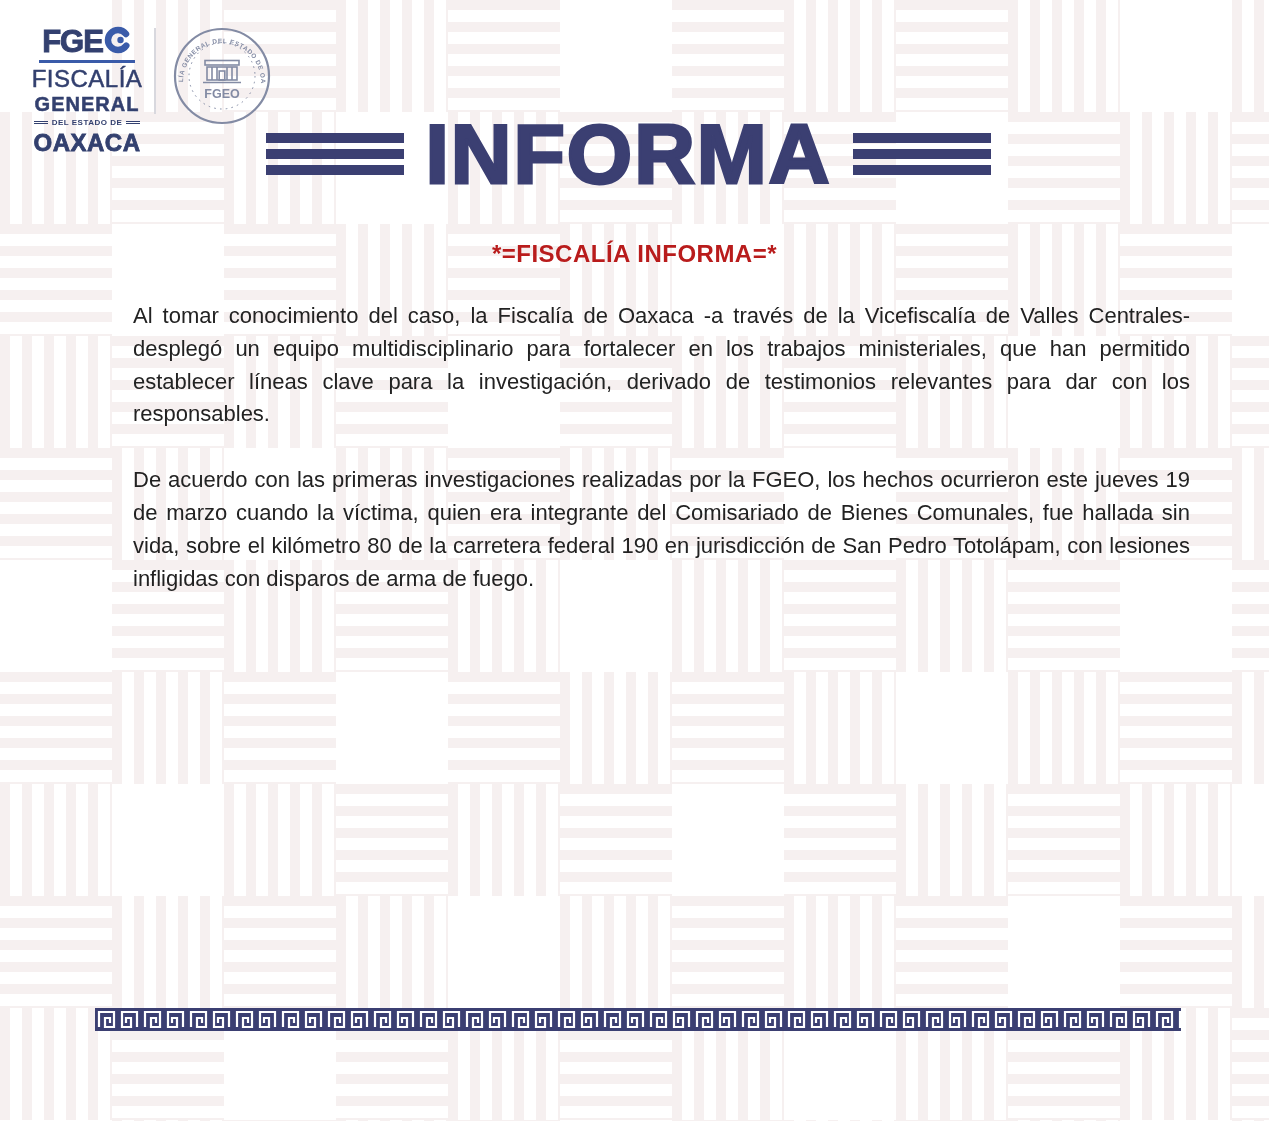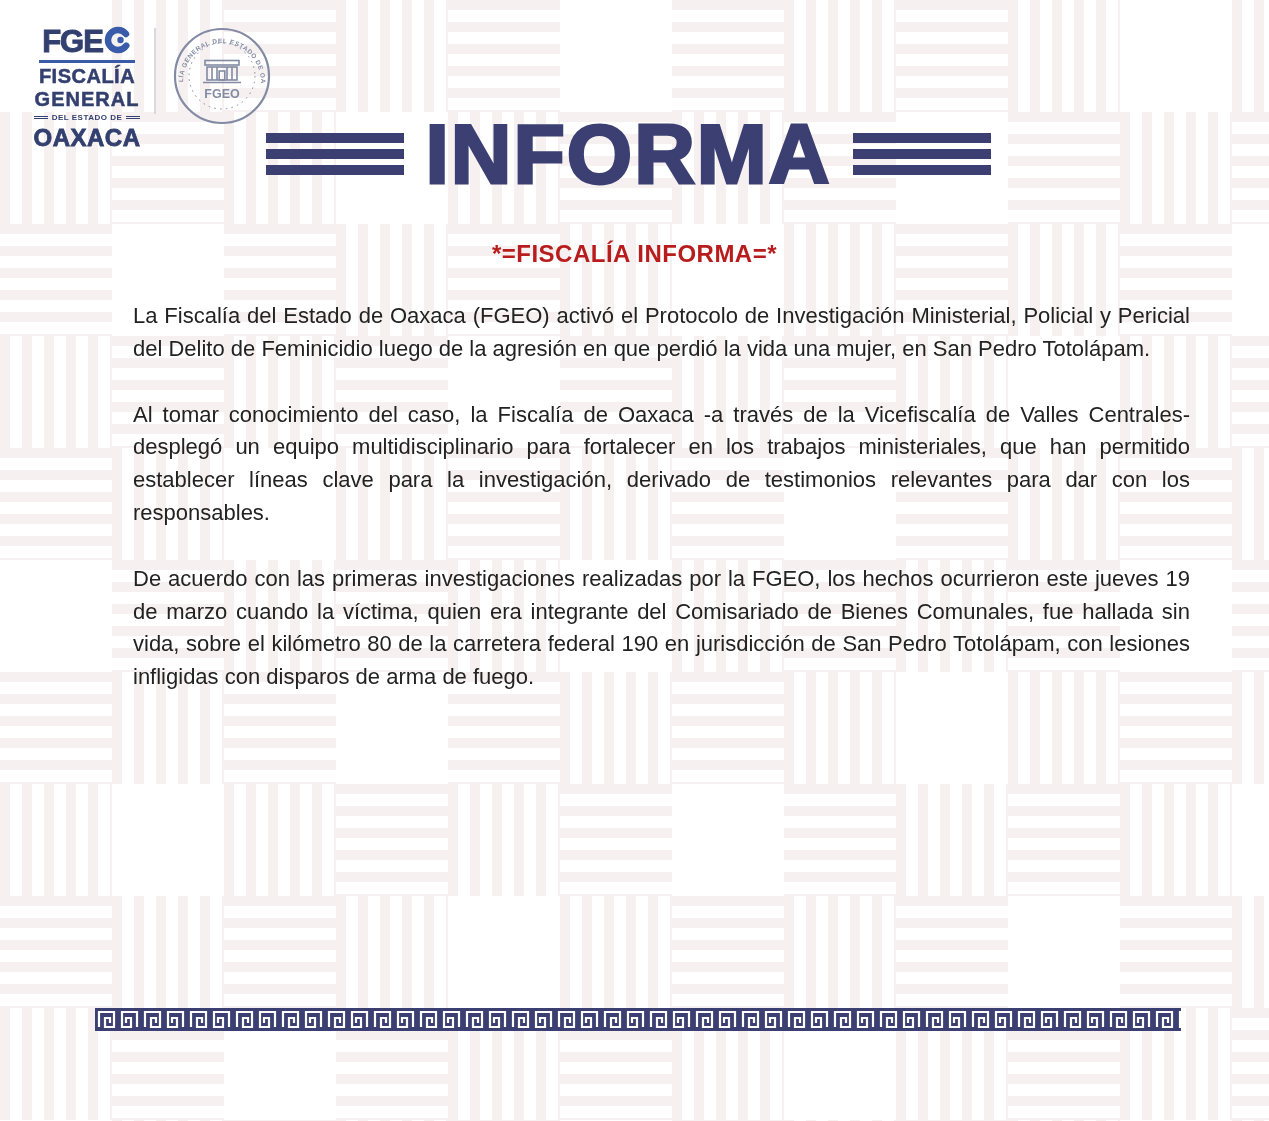--- a/index.html
+++ b/index.html
@@ -26,21 +26,21 @@
   .th{background:repeating-linear-gradient(180deg,var(--pattern) 0 10px,transparent 10px 22px);}
   .tv{background:repeating-linear-gradient(90deg,var(--pattern) 0 10px,transparent 10px 22px);}
   .content{position:absolute;inset:0;z-index:1;}
 
   
   .header{position:absolute;left:34px;top:26px;display:flex;align-items:flex-start;}
   .wordmark{width:106px;display:flex;flex-direction:column;align-items:center;color:var(--wordmark);}
   .fge-row{display:flex;align-items:flex-end;line-height:1;}
   .fge-text{font-size:31px;font-weight:bold;letter-spacing:-1px;-webkit-text-stroke:1px var(--wordmark);}
   .fge-underline{width:96px;height:3px;background:var(--accent);margin:3px 0 2px 0;}
-  .wm-line1{font-size:20px;font-weight:bold;letter-spacing:.5px;-webkit-text-stroke:.5px var(--wordmark);}
+  .wm-line1{font-size:24px;font-weight:normal;letter-spacing:.5px;-webkit-text-stroke:.5px var(--wordmark);}
   .wm-line2{font-size:20px;font-weight:bold;letter-spacing:1px;-webkit-text-stroke:.5px var(--wordmark);}
   .wm-small-row{display:flex;align-items:center;gap:4px;margin:2px 0;}
   .wm-small{font-size:8px;font-weight:bold;letter-spacing:.5px;white-space:nowrap;}
   .wm-dash{width:14px;height:3px;border-top:1px solid var(--wordmark);border-bottom:1px solid var(--wordmark);}
   .wm-line4{font-size:24px;font-weight:bold;letter-spacing:.5px;-webkit-text-stroke:.8px var(--wordmark);}
   .hdr-divider{width:2px;height:86px;background:var(--divider);margin:2px 16px 0 14px;}
 
   
   .title-row{
     position:absolute;left:0;right:12px;top:112px;
@@ -250,21 +250,20 @@
       <div class="bars">
         <div class="bar"></div>
         <div class="bar"></div>
         <div class="bar"></div>
       </div>
     </div>
 
     <div class="subtitle">*=FISCALÍA INFORMA=*</div>
 
     <div class="body-text">
-      <p>La Fiscalía del Estado de Oaxaca (FGEO) activó  el Protocolo de Investigación Ministerial, Policial y Pericial del Delito de Feminicidio luego de la agresión en que perdió la vida una mujer, en San Pedro Totolápam.</p>
       <p>Al tomar conocimiento del caso, la Fiscalía de Oaxaca -a través de la Vicefiscalía de Valles Centrales- desplegó un equipo multidisciplinario  para fortalecer en los trabajos ministeriales, que han permitido establecer líneas clave para la investigación, derivado de testimonios relevantes para dar con los responsables.</p>
       <p>De acuerdo con las primeras  investigaciones realizadas por la FGEO, los hechos ocurrieron este jueves 19 de marzo cuando la víctima, quien era integrante del Comisariado de Bienes Comunales, fue hallada sin vida, sobre el kilómetro 80 de la carretera federal 190 en jurisdicción de San Pedro Totolápam, con lesiones infligidas con disparos de arma de fuego.</p>
     </div>
 
     <div class="greek-border">
       <svg width="1086" height="23">
         <defs>
           <pattern id="gk" width="46" height="23" patternUnits="userSpaceOnUse">
             <rect width="46" height="23" fill="var(--navy)"></rect>
             <path d="M4 19 V4 H19 V19 H10 V10 H15 V15" stroke="#ffffff" stroke-width="2.2" fill="none"></path>

